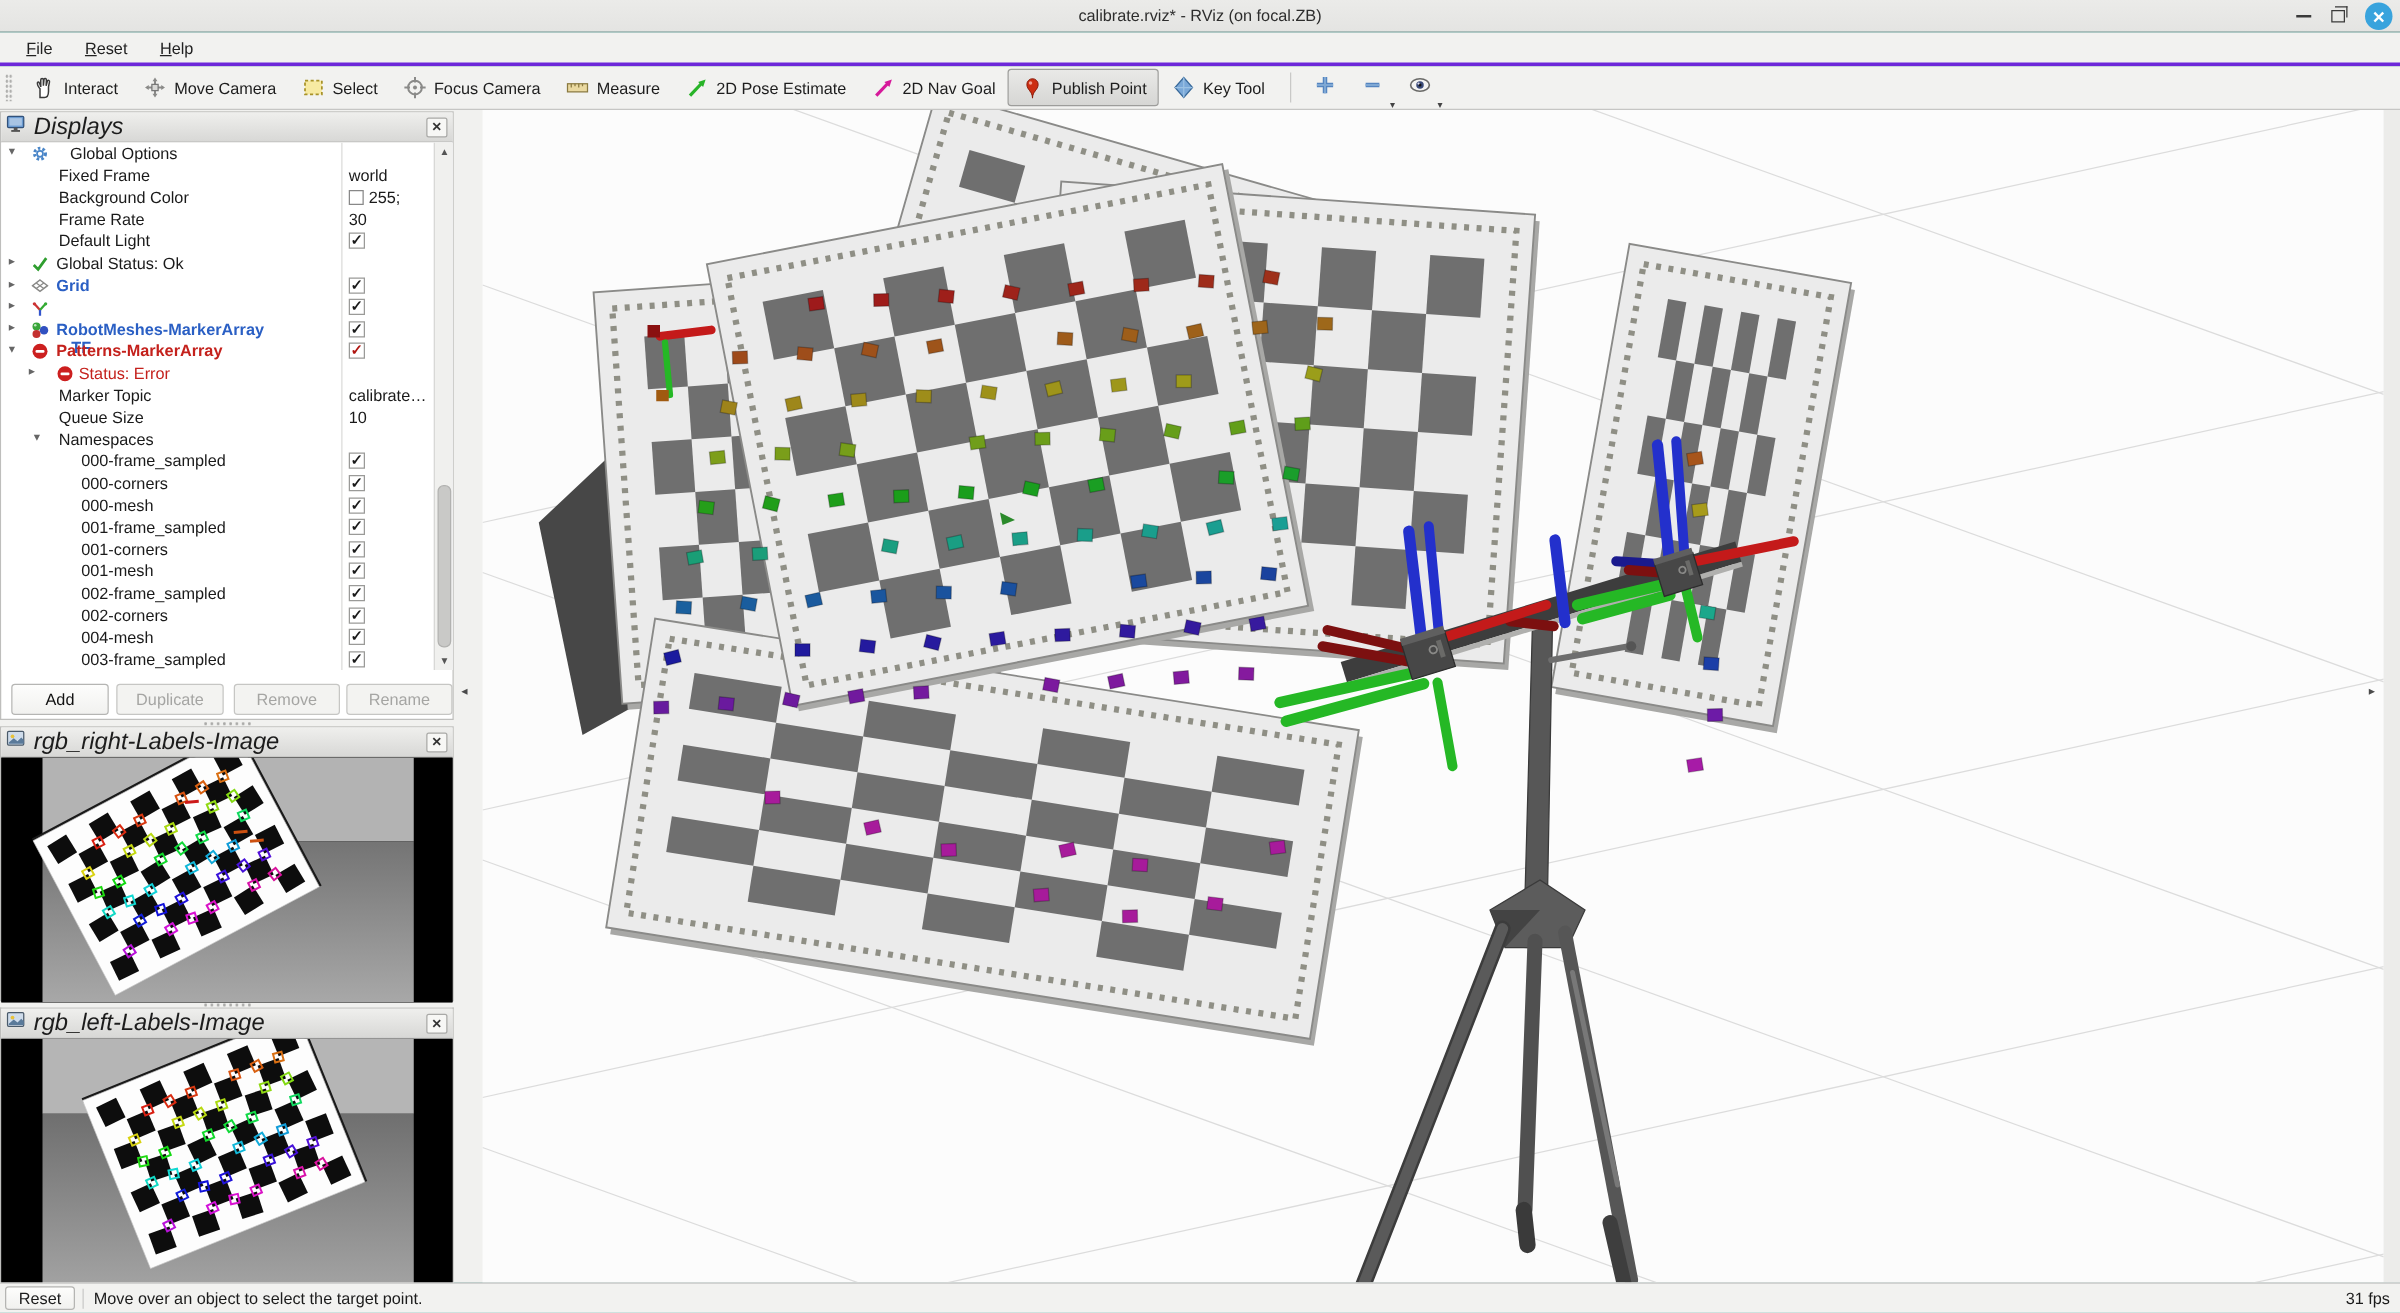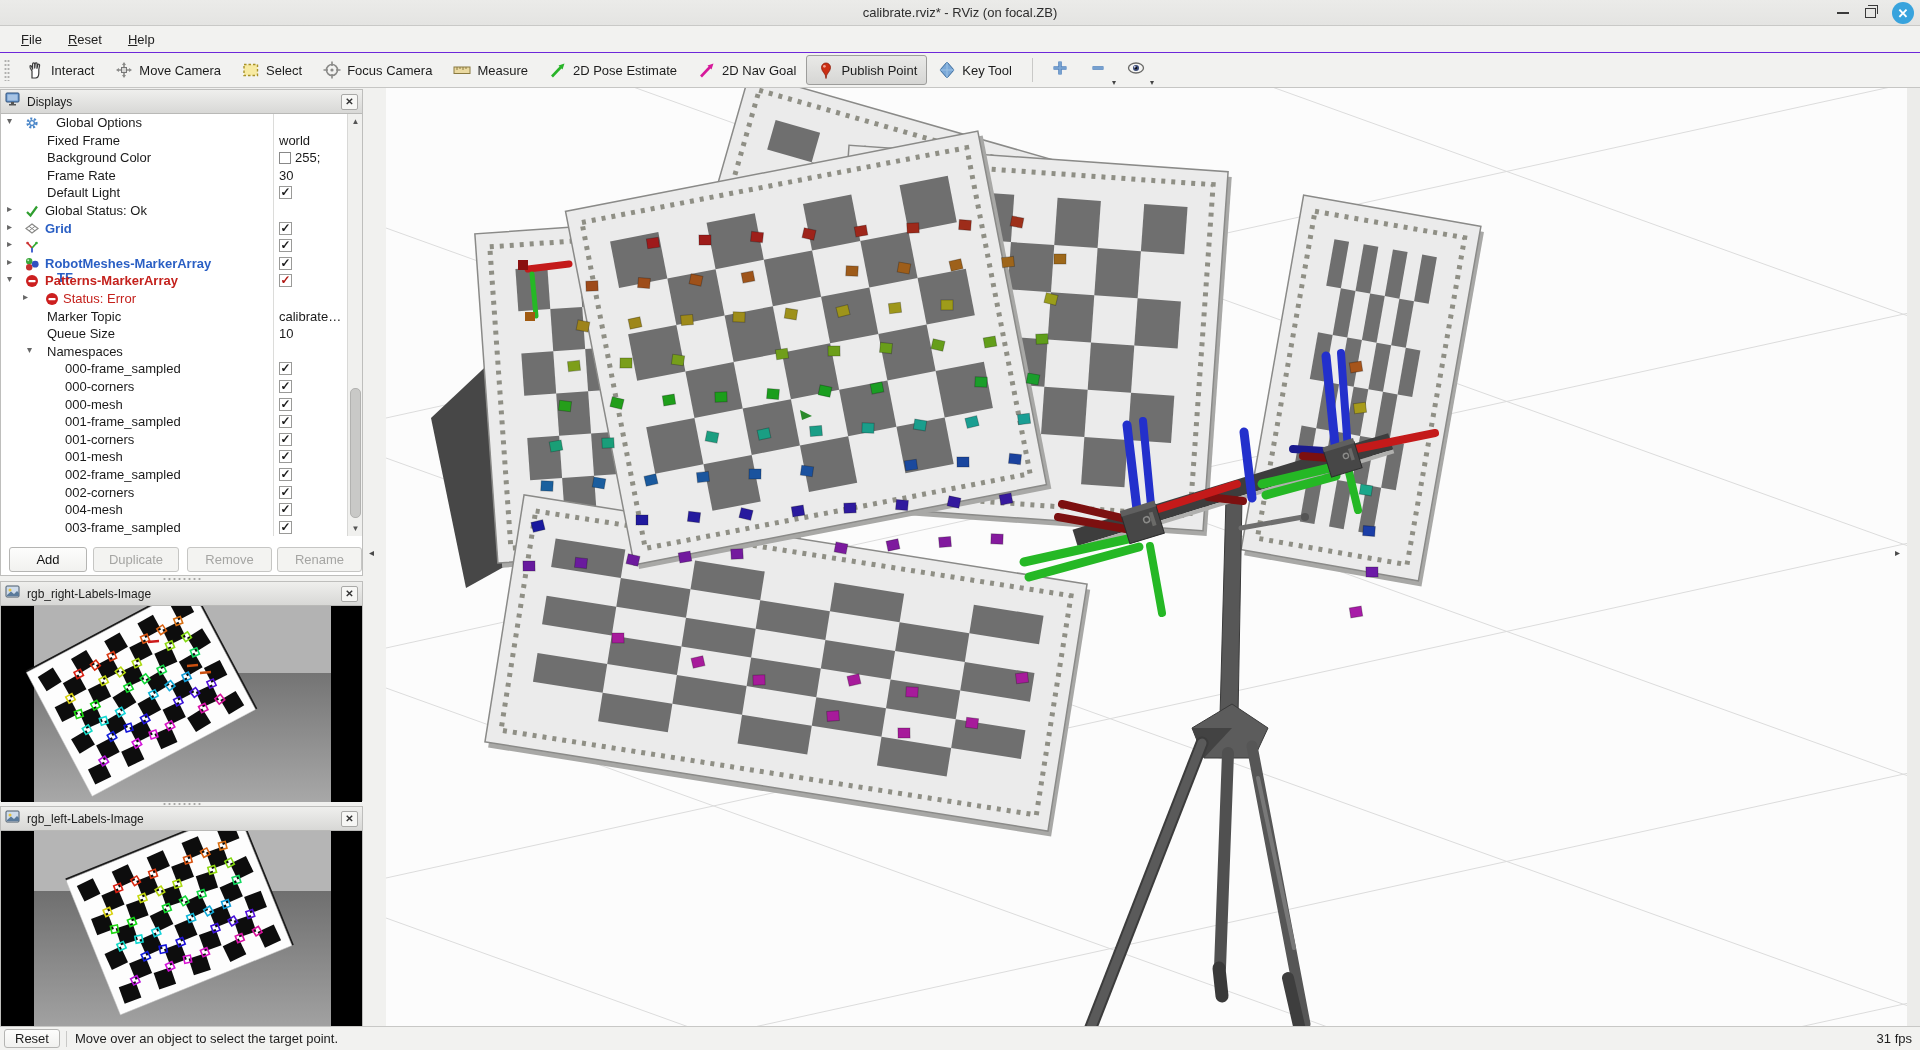--- a/index.html
+++ b/index.html
@@ -12,21 +12,21 @@
     display:flex; align-items:center; justify-content:center; }
   .titlebar .title { font-size:13px; color:#2d2d2d; }
   .win-controls { position:absolute; right:6px; top:0; height:26px; display:flex; align-items:center; gap:16px; }
   .wc-min { width:12px; height:2px; background:#3a3a3a; }
   .wc-max { position:relative; width:11px; height:10px; border:1.5px solid #3a3a3a; background:transparent; }
   .wc-max::before { content:""; position:absolute; left:2px; top:-4px; width:9px; height:8px; border-top:1.5px solid #3a3a3a; border-right:1.5px solid #3a3a3a; }
   .wc-close { width:22px; height:22px; border-radius:50%; background:#38a3dd; color:#fff; display:flex; align-items:center; justify-content:center; font-size:13px; font-weight:bold; }
 
   
   .menubar { position:absolute; left:0; top:26px; width:1920px; height:27px; background:#f2f2f0;
-    border-bottom:1px solid #6d28d9; display:flex; align-items:center; padding-left:10px; gap:4px; }
+    border-bottom:3px solid #6d28d9; display:flex; align-items:center; padding-left:10px; gap:4px; }
   .menu-item { font-size:13px; color:#222; padding:3px 11px; }
   .menu-item::first-letter { text-decoration:underline; }
 
   
   .toolbar { position:absolute; left:0; top:53px; width:1920px; height:35px; background:#f2f2f0;
     border-bottom:1px solid #c6c6c4; display:flex; align-items:center; padding-left:4px; }
   .tb-handle { width:6px; height:22px; margin-right:6px;
     background-image:radial-gradient(circle,#b0b0ae 1px,transparent 1.2px); background-size:3px 4px; }
   .tool { display:flex; align-items:center; gap:5px; padding:4px 9px; font-size:13px; color:#1d1d1d; border:1px solid transparent; }
   .tool.active { background:linear-gradient(#e9e9e7,#d6d6d4); border:1px solid #9d9d9b; border-radius:3px; }
@@ -34,21 +34,21 @@
   .tb-sep { width:1px; height:24px; background:#c9c9c7; margin:0 10px; }
   .tb-action { position:relative; padding:3px 7px; margin-right:4px; }
   .tb-caret { position:absolute; right:-1px; bottom:-2px; font-size:8px; color:#444; }
 
   
   .main { position:absolute; left:0; top:88px; width:1920px; height:938px; background:#f1f1ef; }
 
   .panel { position:absolute; left:0; width:363px; background:#fff; border:1px solid #bebebc; }
   .panel-header { height:24px; background:linear-gradient(#efefed,#d8d8d6); border-bottom:1px solid #b9b9b7;
     display:flex; align-items:center; padding:0 4px; gap:6px; }
-  .panel-title { flex:1; font-size:12px; color:#1c1c1c; }
+  .panel-title { flex:1; font-size:19px; color:#1c1c1c;font-style:italic; }
   .panel-close { width:17px; height:16px; border:1px solid #a9a9a7; border-radius:2px; background:#f7f7f5;
     color:#333; font-size:10px; font-weight:bold; display:flex; align-items:center; justify-content:center; }
 
   
   .tree { position:relative; height:422px; overflow:hidden; background:#fff; }
   .tree-sep { position:absolute; left:272px; top:0; width:1px; height:100%; background:#dcdcda; }
   .tree-row { position:absolute; left:0; width:348px; height:18px; font-size:13px; color:#1a1a1a; }
   .tr-exp { position:absolute; top:1px; font-size:10px; color:#666; }
   .tr-ic { position:absolute; top:2px; }
   .tr-label { position:absolute; top:1px; white-space:nowrap; }

